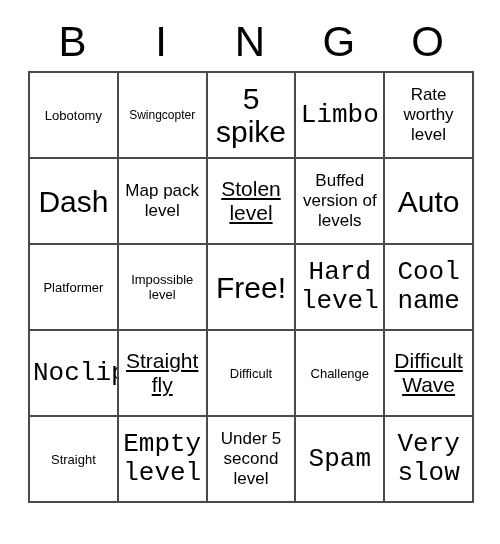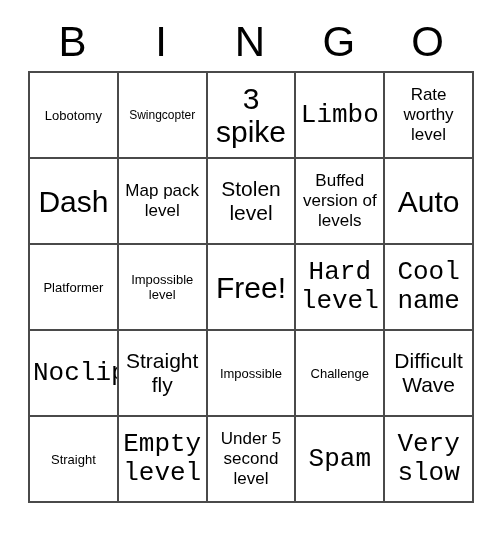--- a/index.html
+++ b/index.html
@@ -60,21 +60,21 @@
     background: #ffffff;
   }
   .cell-text {
     display: block;
     width: 100%;
     color: #000000;
   }
   
   .fs-xl  { font-size: 30px; line-height: 33px; }
   .fs-lg  { font-size: 26px; line-height: 29px; font-family: Liberation Mono, monospace; }
-  .fs-md  { font-size: 21px; line-height: 24px; }
+  .fs-md  { font-size: 21px; line-height: 24px; text-decoration: underline; }
   .fs-sm  { font-size: 17px; line-height: 20px; text-align: center; }
   .fs-xs  { font-size: 13px; line-height: 15px; }
   .fs-xxs { font-size: 12px; line-height: 14px; }
 </style>
 </head>
 <body>
 
 <div class="card">
 
   <div class="header-row">
@@ -88,21 +88,21 @@
   <div class="grid">
 
     <div class="grid-row">
       <div class="cell">
           <span class="cell-text fs-xs">Lobotomy</span>
         </div>
       <div class="cell">
           <span class="cell-text fs-xxs">Swingcopter</span>
         </div>
       <div class="cell">
-          <span class="cell-text fs-xl">3 spike</span>
+          <span class="cell-text fs-xl">5 spike</span>
         </div>
       <div class="cell">
           <span class="cell-text fs-lg">Limbo</span>
         </div>
       <div class="cell">
           <span class="cell-text fs-sm">Rate worthy level</span>
         </div>
     </div>
 
     <div class="grid-row">
@@ -142,21 +142,21 @@
     </div>
 
     <div class="grid-row">
       <div class="cell">
           <span class="cell-text fs-lg">Noclip</span>
         </div>
       <div class="cell">
           <span class="cell-text fs-md">Straight fly</span>
         </div>
       <div class="cell">
-          <span class="cell-text fs-xs">Impossible</span>
+          <span class="cell-text fs-xs">Difficult</span>
         </div>
       <div class="cell">
           <span class="cell-text fs-xs">Challenge</span>
         </div>
       <div class="cell">
           <span class="cell-text fs-md">Difficult Wave</span>
         </div>
     </div>
 
     <div class="grid-row">

